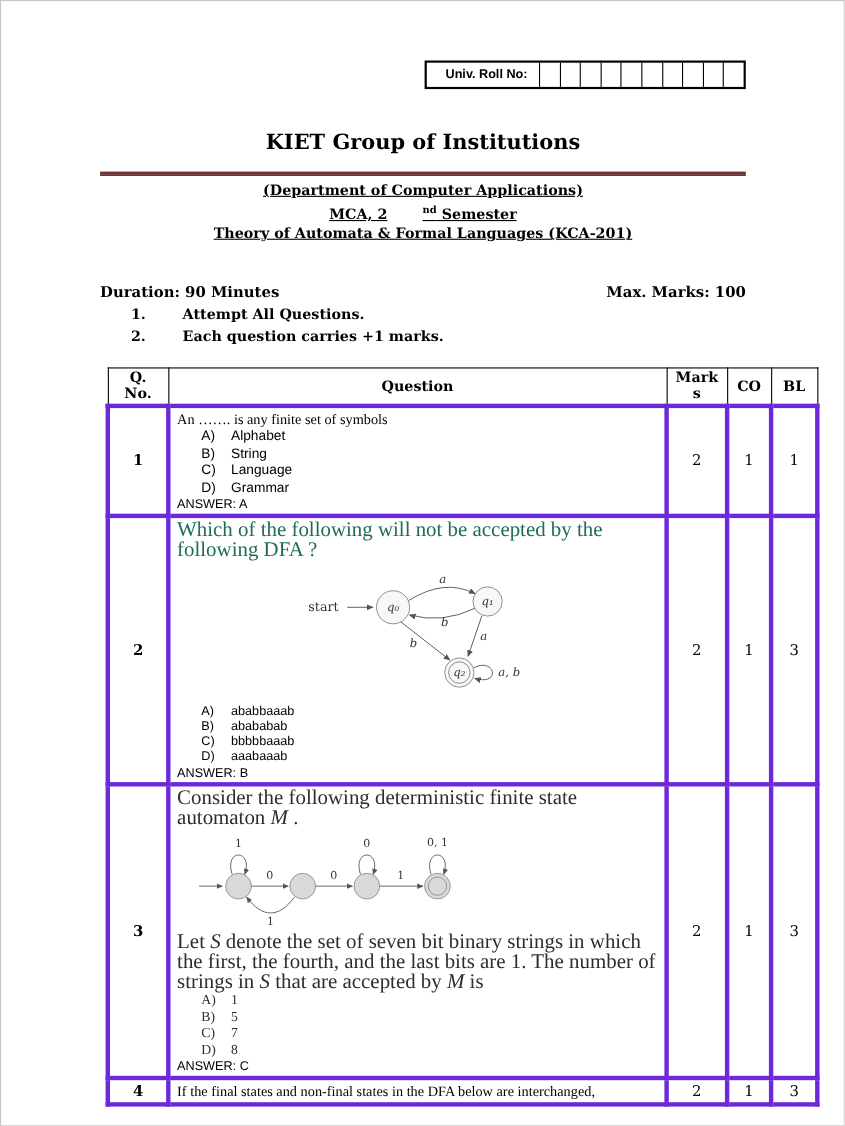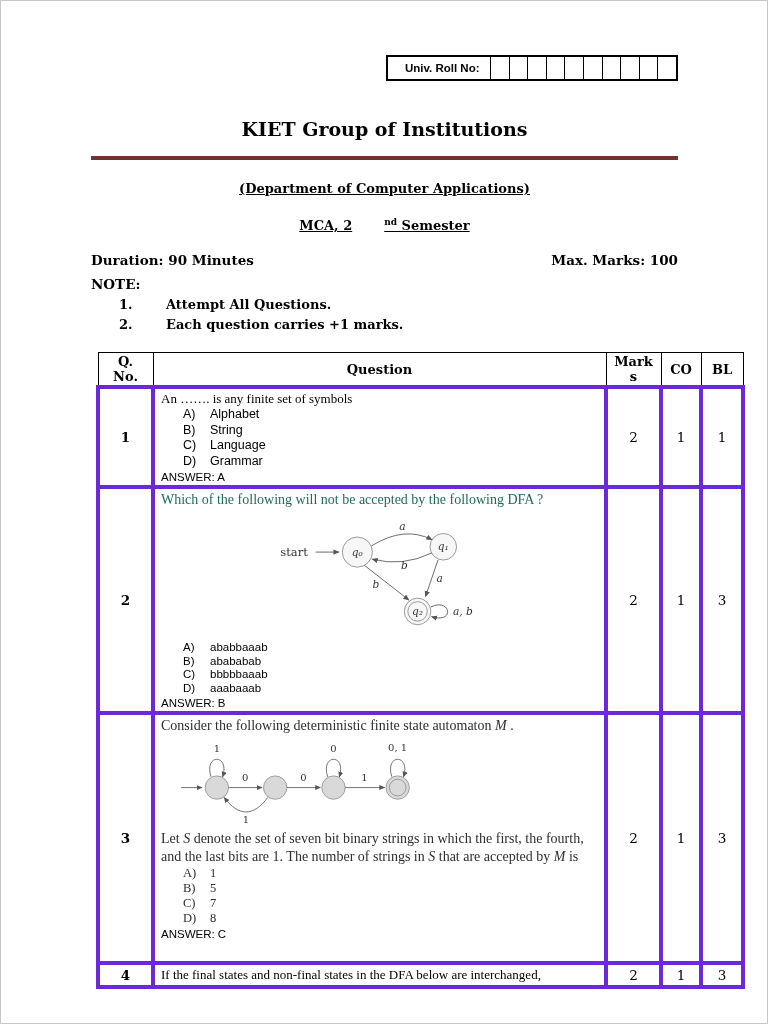--- a/index.html
+++ b/index.html
@@ -9,41 +9,41 @@
   
   .rollbox { position: absolute; left: 385px; top: 54px; width: 292px; height: 26px; border: 2px solid #000; display: flex; background: #fff; }
   .roll-label { width: 102px; display: flex; align-items: center; padding-left: 17px; font: bold 11.5px "Liberation Sans", sans-serif; }
   .roll-cells { flex: 1; display: flex; }
   .roll-cell { flex: 1; border-left: 1.5px solid #000; }
 
   
   .center-col { width: 587px; margin-left: 90px; }
   .title { margin: 16px; padding-top: 101px; text-align: center; font: bold 19px "DejaVu Serif", serif; }
   .rule { margin-top: 5px; height: 2px; border-top: 3.5px solid #6e3333; border-bottom: 1.5px solid #6e3333; }
-  .sub { text-align: center; font: bold 13px "DejaVu Serif", serif; text-decoration: underline; margin-top: 21px; }
+  .sub { text-align: center; font: bold 13px "DejaVu Serif", serif; text-decoration: underline; margin-top: 6px; }
   .sub.tight { margin-top: 2px; }
   .sub sup { font-size: 9px; padding-left: 32px; }
-  .meta { display: flex; justify-content: space-between; font: bold 13.5px "DejaVu Serif", serif; margin-top: 19px; text-align: right; }
+  .meta { display: flex; justify-content: space-between; font: bold 13.5px "DejaVu Serif", serif; margin-top: 38px; text-align: right; }
   .note-label { font: bold 13.5px "DejaVu Serif", serif; margin-top: 8px; }
   .note-item { display: flex; font: bold 13px "DejaVu Serif", serif; margin-top: 5px; }
   .note-num { margin-left: 28px; width: 47px; }
 
   
   table.qtable { border-collapse: collapse; table-layout: fixed; width: 645px; margin: 20px 0 0 95px; }
   .qtable col.c-qno { width: 55px; } .qtable col.c-q { width: 453px; }
   .qtable col.c-marks { width: 55px; } .qtable col.c-co { width: 40px; } .qtable col.c-bl { width: 42px; }
   .qtable th { border: 1px solid #000; font: bold 13px "DejaVu Serif", serif; height: 32px; text-align: center; vertical-align: middle; }
   .qtable td { border: 4px solid #6d28d9; }
   .pre { white-space: pre-line; }
   td.td-qno { text-align: center; vertical-align: middle; font: bold 13.5px "DejaVu Serif", serif; }
   td.td-c { text-align: center; vertical-align: middle; font: 13.5px "DejaVu Serif", serif; }
   td.td-q { vertical-align: top; padding: 2px 6px; overflow: hidden; }
 
   .qtext { font: 13px "Liberation Serif", serif; line-height: 16px; color: #000; }
-  .qtext.cm { font-size: 14px; line-height: 18px; color: #2d2d2d; }
+  .qtext.cm { font-size: 19px; line-height: 18px; color: #2d2d2d; }
   .it { font-style: italic; }
   .opts { margin-left: 22px; }
   .opt { display: flex; }
   .opt-label { width: 27px; flex: 0 0 27px; }
   .opts-sans-lg { font: 12.5px "Liberation Sans", sans-serif; line-height: 15.5px; }
   .opts-sans-sm { font: 11.5px "Liberation Sans", sans-serif; line-height: 13.5px; }
   .opts-serif { font: 12.5px "Liberation Serif", serif; line-height: 15px; color: #2d2d2d; }
   .ans { font: 11.5px "Liberation Sans", sans-serif; margin-top: 2px; }
   svg.diag { display: block; }
   svg.diag .dlab { font: italic 12px "DejaVu Serif", serif; fill: #333; }
@@ -71,27 +71,27 @@
         <span class="roll-cell"></span>
         <span class="roll-cell"></span>
       </span>
   </div>
 
   <div class="center-col">
     <h1 class="title">KIET Group of Institutions</h1>
     <div class="rule" style="border-color: rgb(110, 51, 51);"></div>
     <div class="sub">(Department of Computer Applications)</div>
     <div class="sub"><span>MCA, 2</span><sup>nd</sup><span> Semester</span></div>
+    <div class="sub tight">Theory of Automata &amp; Formal Languages (KCA-201)</div>
 
     <div class="meta">
       <span>Duration: 90 Minutes</span>
       <span>Max. Marks:  100</span>
     </div>
 
-    <div class="note-label">NOTE:</div>
     <div>
         <div class="note-item">
           <span class="note-num">1.</span>
           <span>Attempt All Questions.</span>
         </div>
         <div class="note-item">
           <span class="note-num">2.</span>
           <span>Each question carries +1 marks.</span>
         </div>
       </div>

